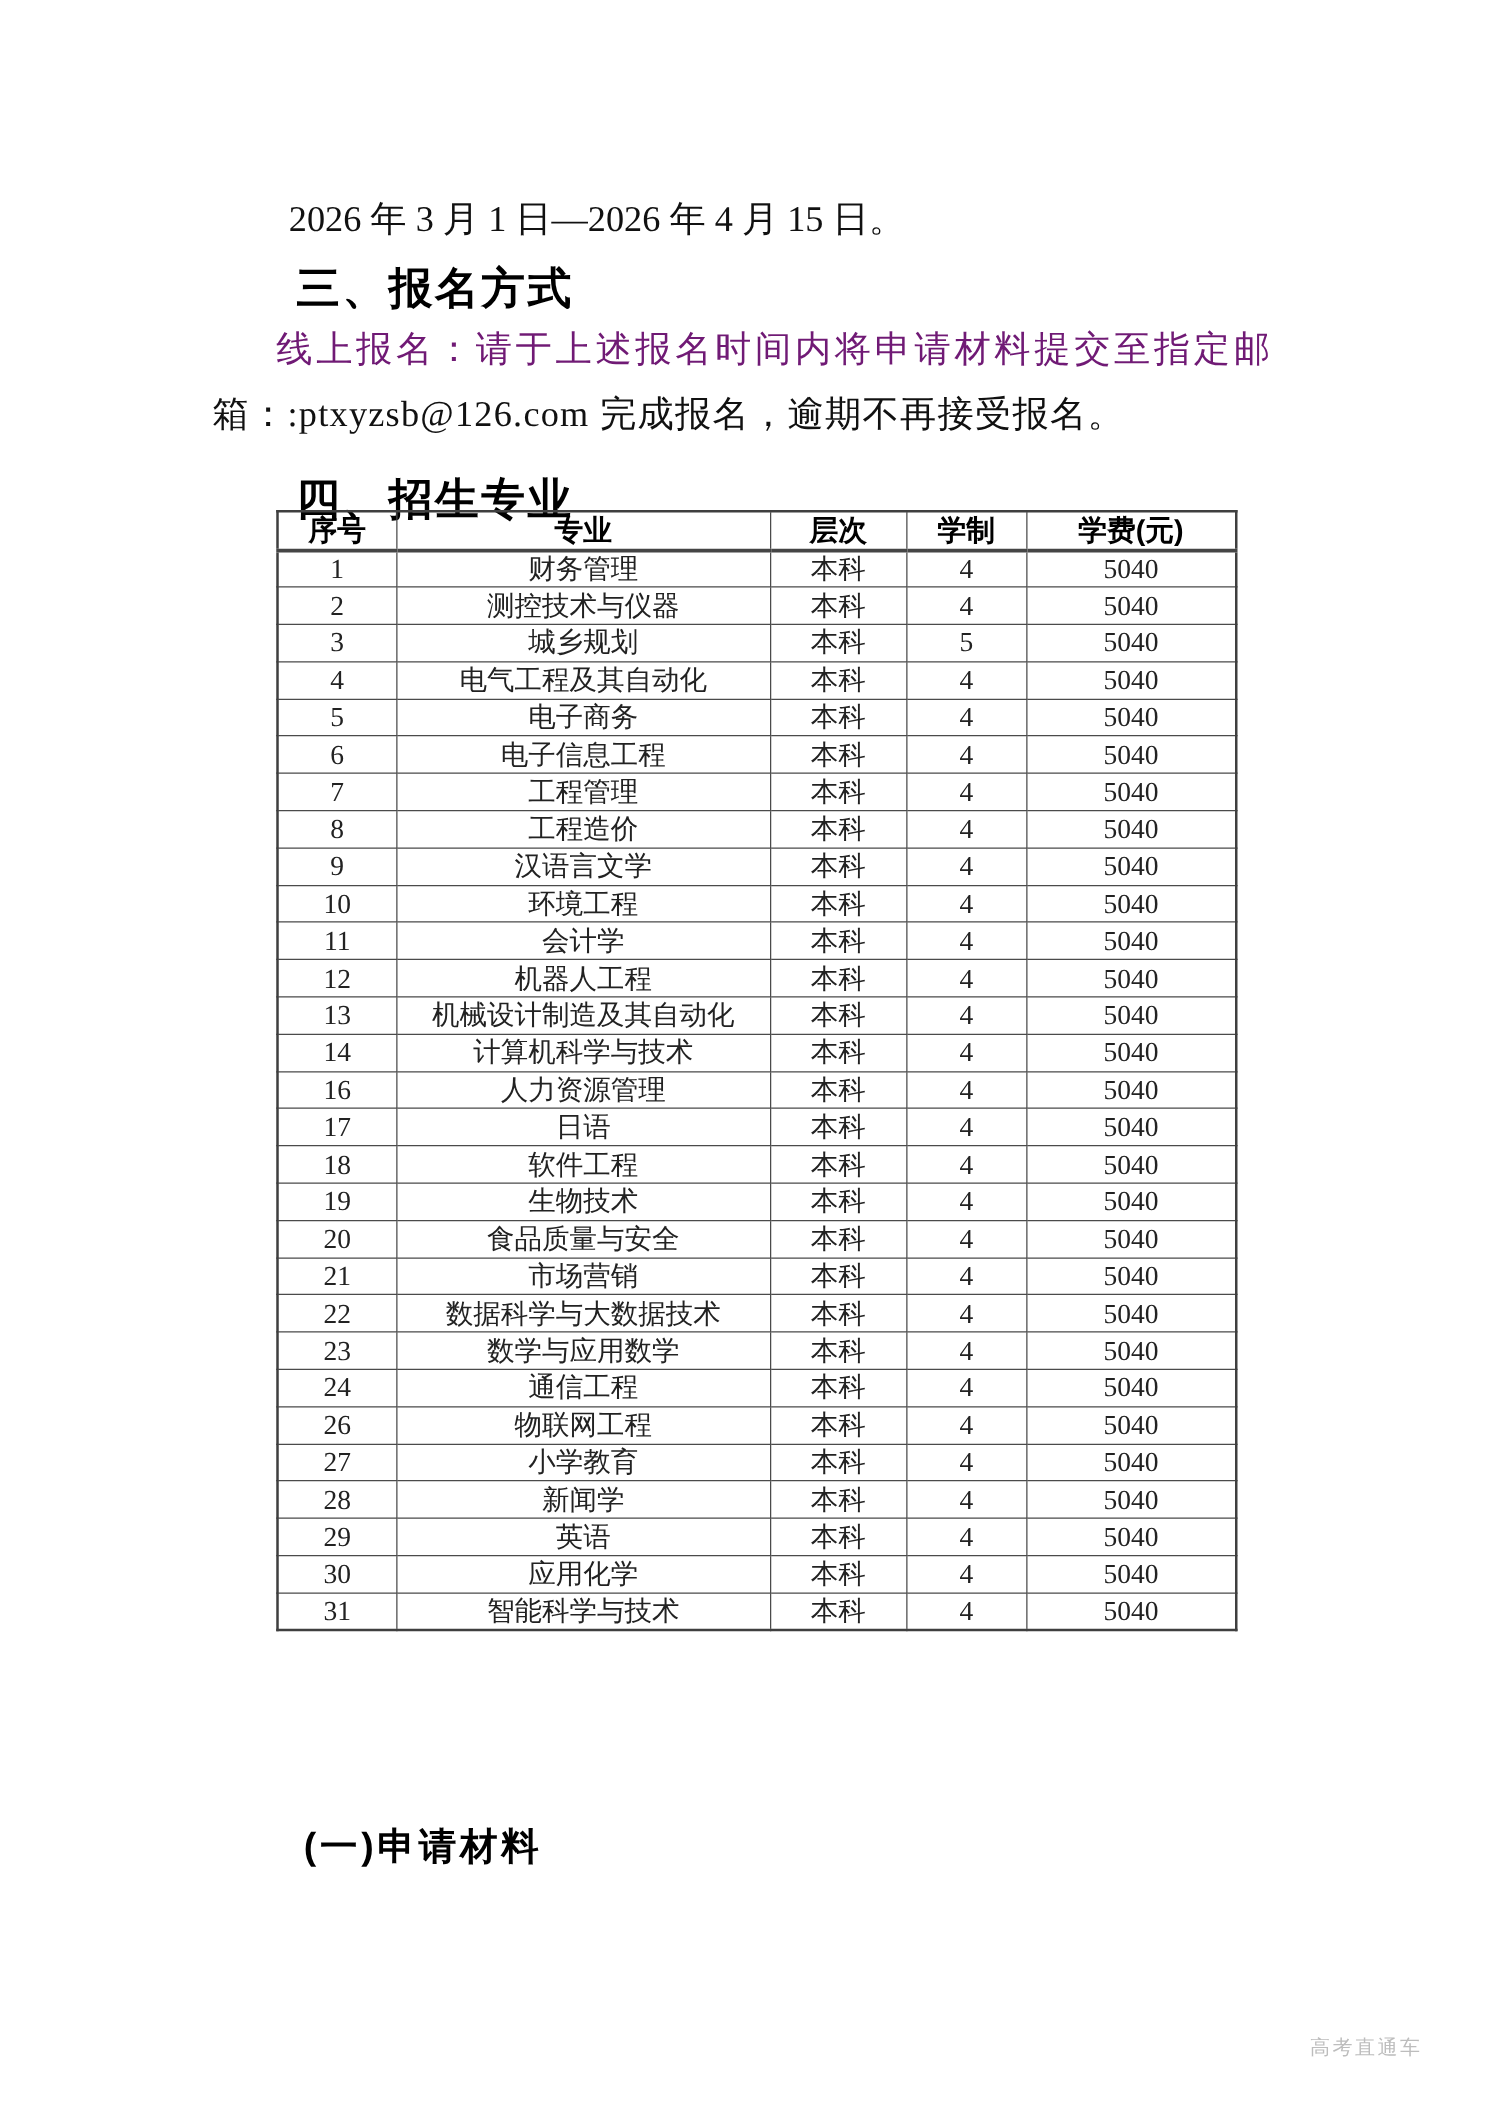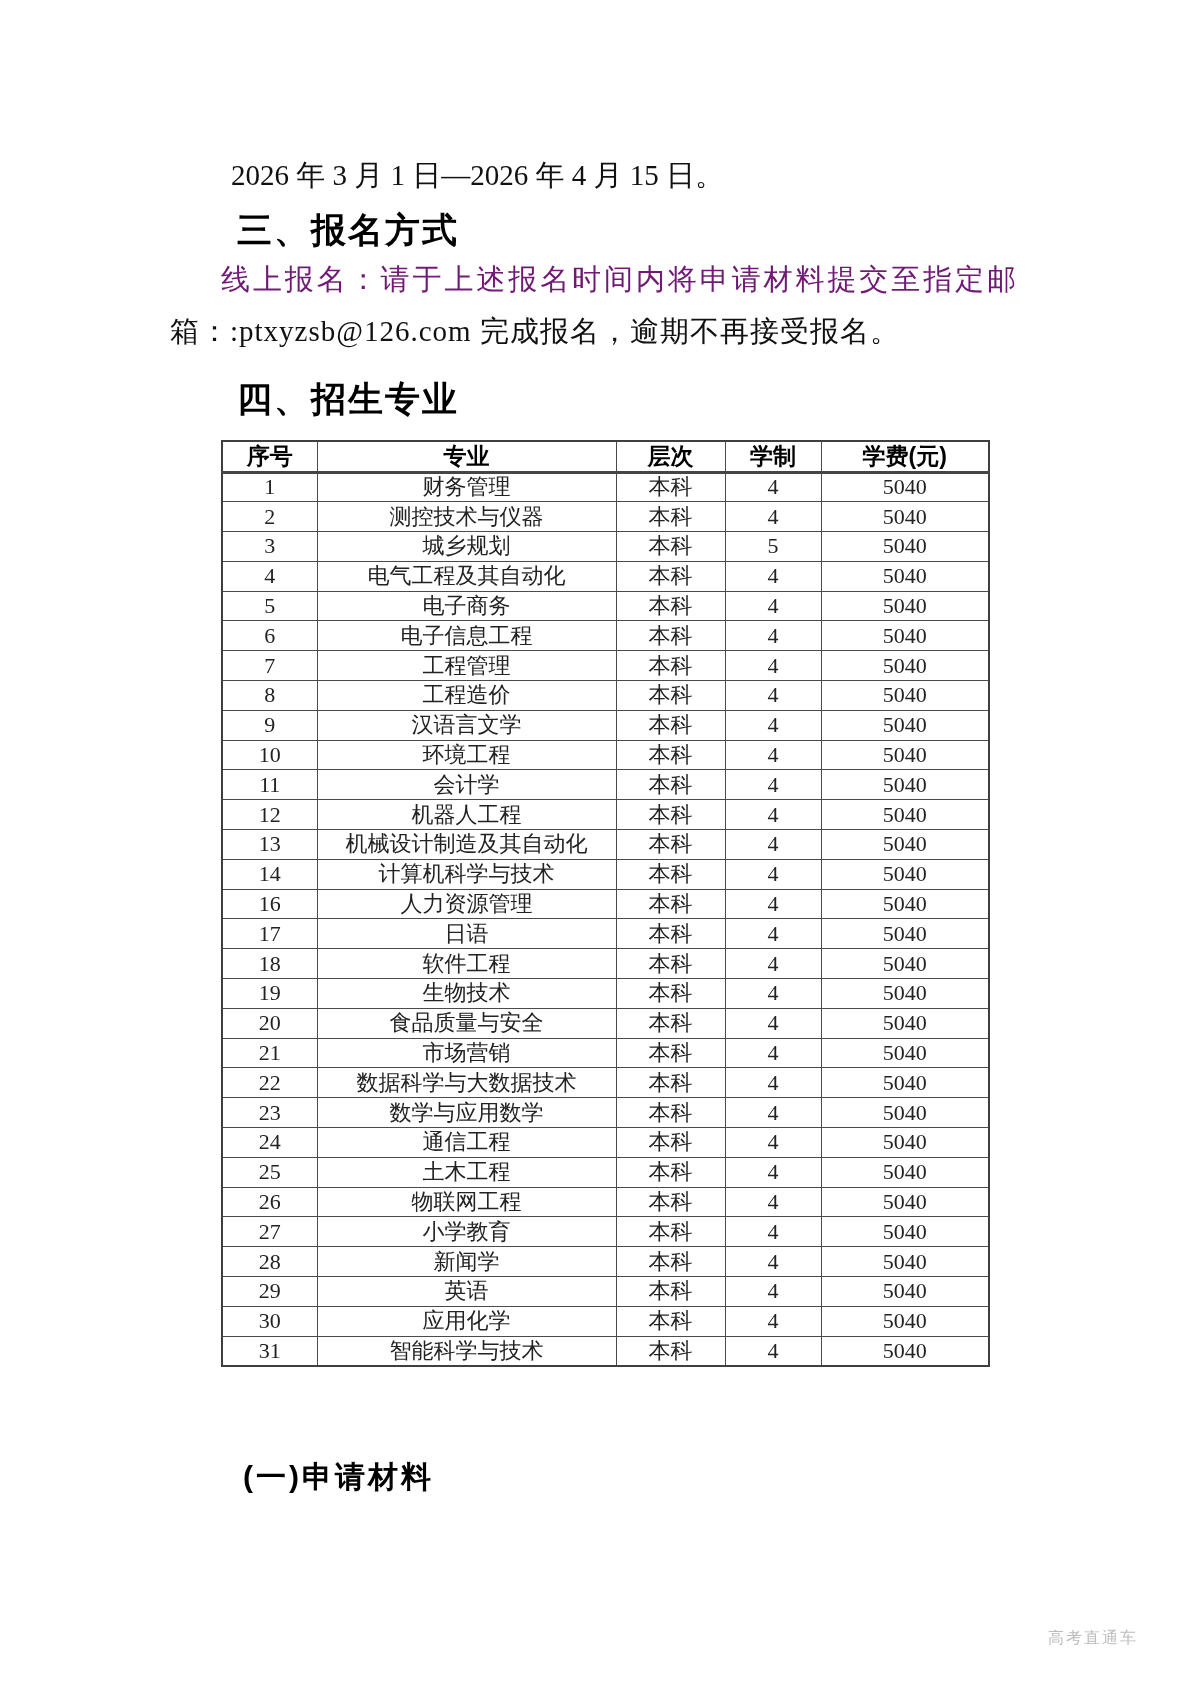--- a/index.html
+++ b/index.html
@@ -45,21 +45,21 @@
   .para-line2 {
     position: absolute;
     left: 170px; top: 312px;
     width: 860px;
     font-size: 29px;
     letter-spacing: 1px;
     color: #111;
   }
   table.majors {
     position: absolute;
-    left: 221px; top: 440px;
+    left: 221px; top: 408px;
     width: 767px;
     border-collapse: collapse;
     table-layout: fixed;
     font-size: 22px;
   }
   table.majors th, table.majors td {
     border: 1.5px solid #4a4a4a;
     text-align: center;
     vertical-align: middle;
     padding: 0;
@@ -275,27 +275,20 @@
           <td>5040</td>
         </tr>
         <tr>
           <td>24</td>
           <td>通信工程</td>
           <td>本科</td>
           <td>4</td>
           <td>5040</td>
         </tr>
         <tr>
-          <td>25</td>
-          <td>土木工程</td>
-          <td>本科</td>
-          <td>4</td>
-          <td>5040</td>
-        </tr>
-        <tr>
           <td>26</td>
           <td>物联网工程</td>
           <td>本科</td>
           <td>4</td>
           <td>5040</td>
         </tr>
         <tr>
           <td>27</td>
           <td>小学教育</td>
           <td>本科</td>

